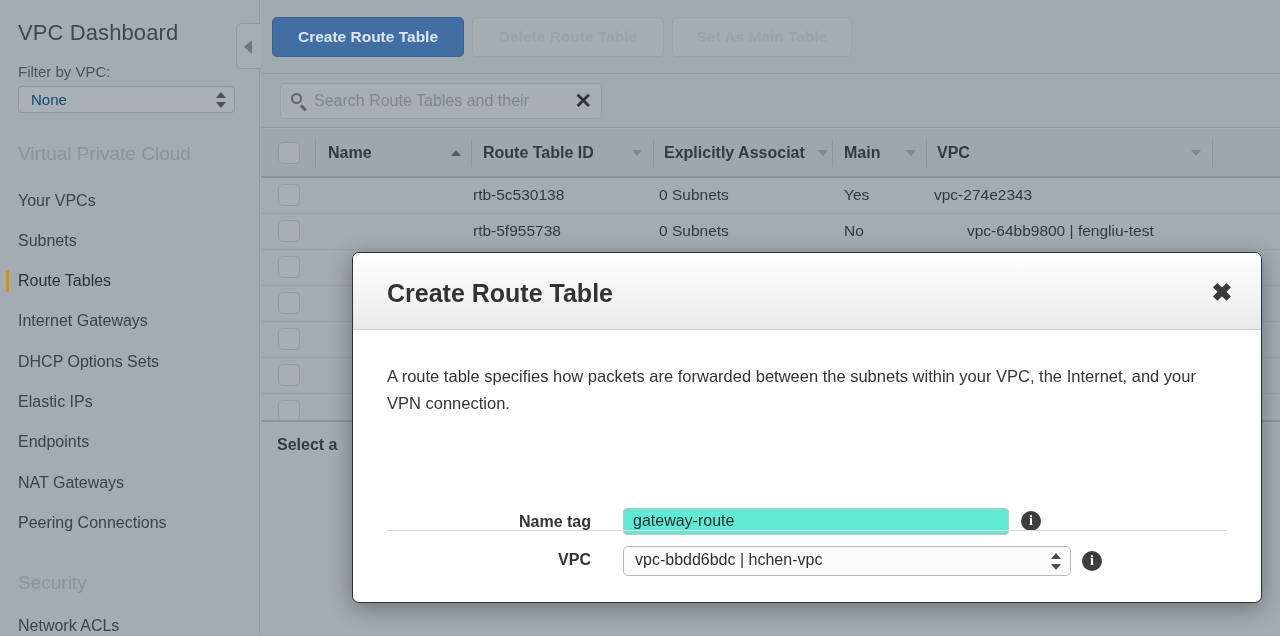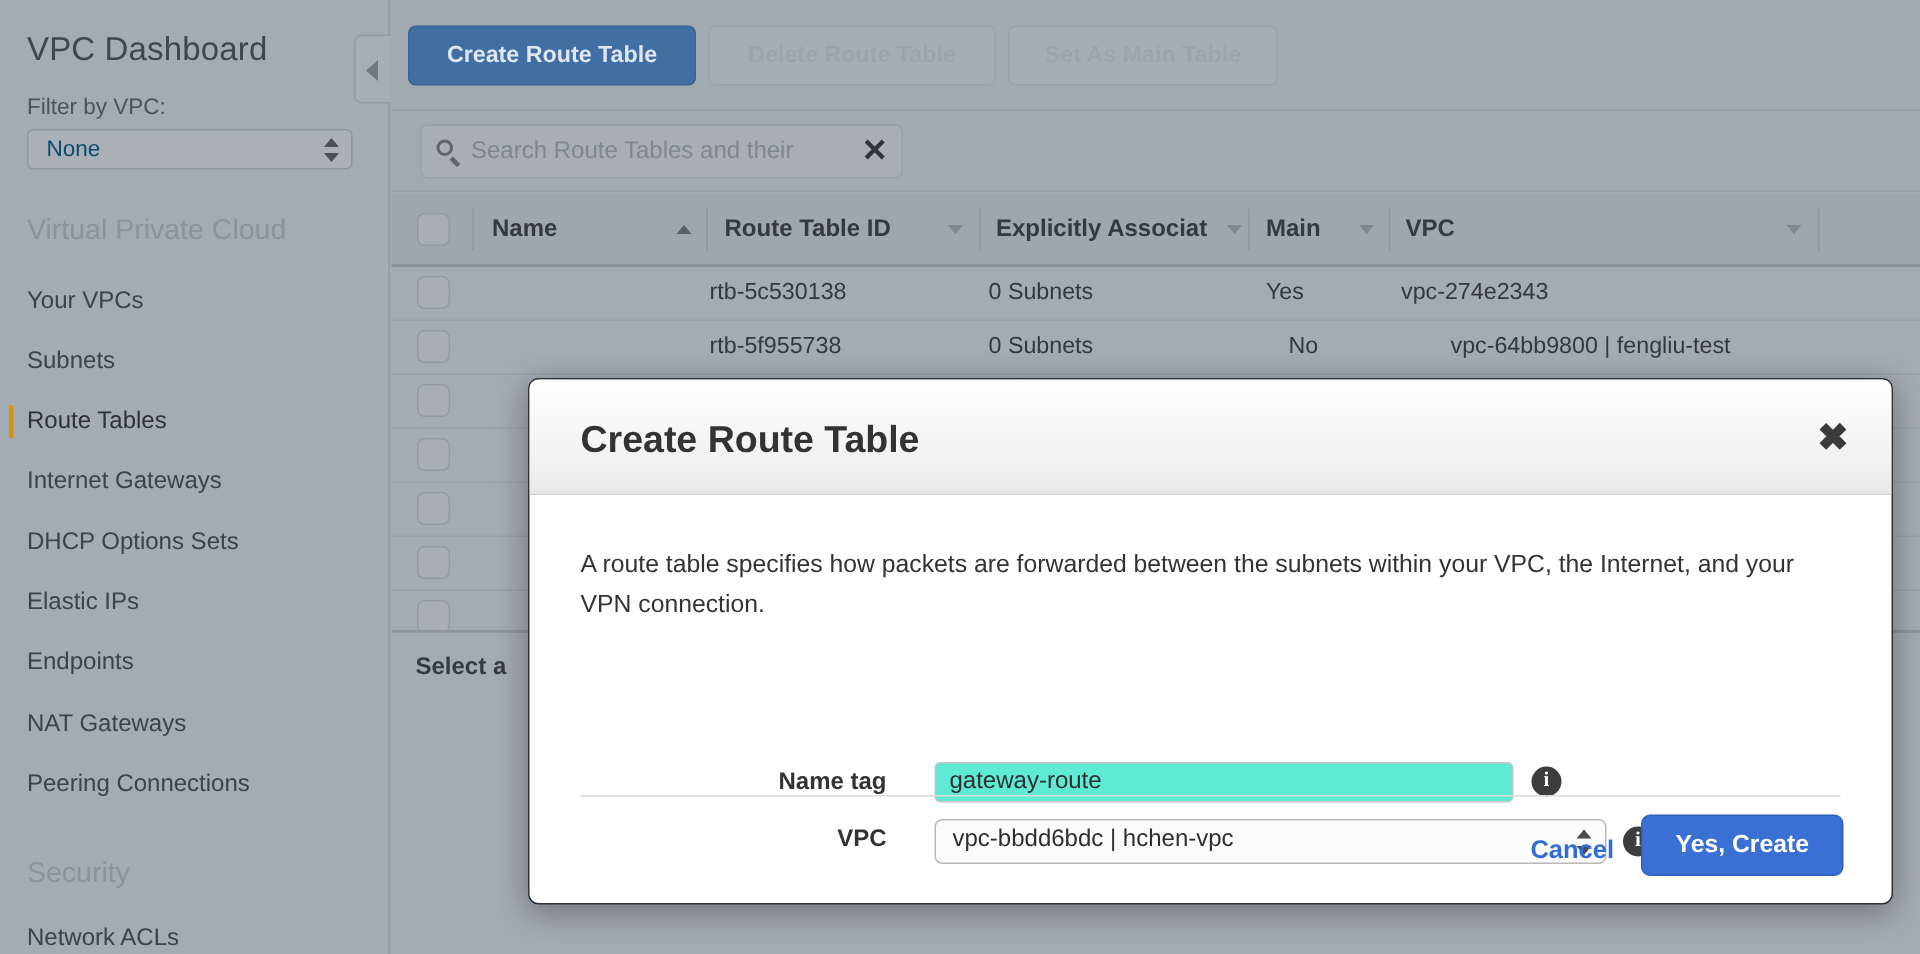--- a/index.html
+++ b/index.html
@@ -535,21 +535,21 @@
         <div class="cell" style="left:212px;">rtb-5c530138</div>
         <div class="cell" style="left:398px;">0 Subnets</div>
         <div class="cell" style="left:583px;">Yes</div>
         <div class="cell" style="left:673px;">vpc-274e2343</div>
       </div>
       <div class="row" style="top:214px;">
         <div class="chk" style="left:17px; top:6px;"></div>
         <div class="cell" style="left:67px;"></div>
         <div class="cell" style="left:212px;">rtb-5f955738</div>
         <div class="cell" style="left:398px;">0 Subnets</div>
-        <div class="cell" style="left:598px;">No</div>
+        <div class="cell" style="left:583px;">No</div>
         <div class="cell" style="left:706px;">vpc-64bb9800 | fengliu-test</div>
       </div>
       <div class="row" style="top:250px;">
         <div class="chk" style="left:17px; top:6px;"></div>
       </div>
       <div class="row" style="top:286px;">
         <div class="chk" style="left:17px; top:6px;"></div>
       </div>
       <div class="row" style="top:322px;">
         <div class="chk" style="left:17px; top:6px;"></div>
@@ -592,19 +592,15 @@
               <i class="up"></i>
               <i class="down"></i>
             </span>
         </span>
         <span class="info-icon" style="left:729px; top:5px;">i</span>
       </div>
     </div>
 
     <div class="modal-divider"></div>
 
-    <div class="modal-footer">
-      <span class="cancel-link">Cancel</span>
-      <span class="create-btn">Yes, Create</span>
-    </div>
   </div>
 
 </div>
 
 </body></html>

